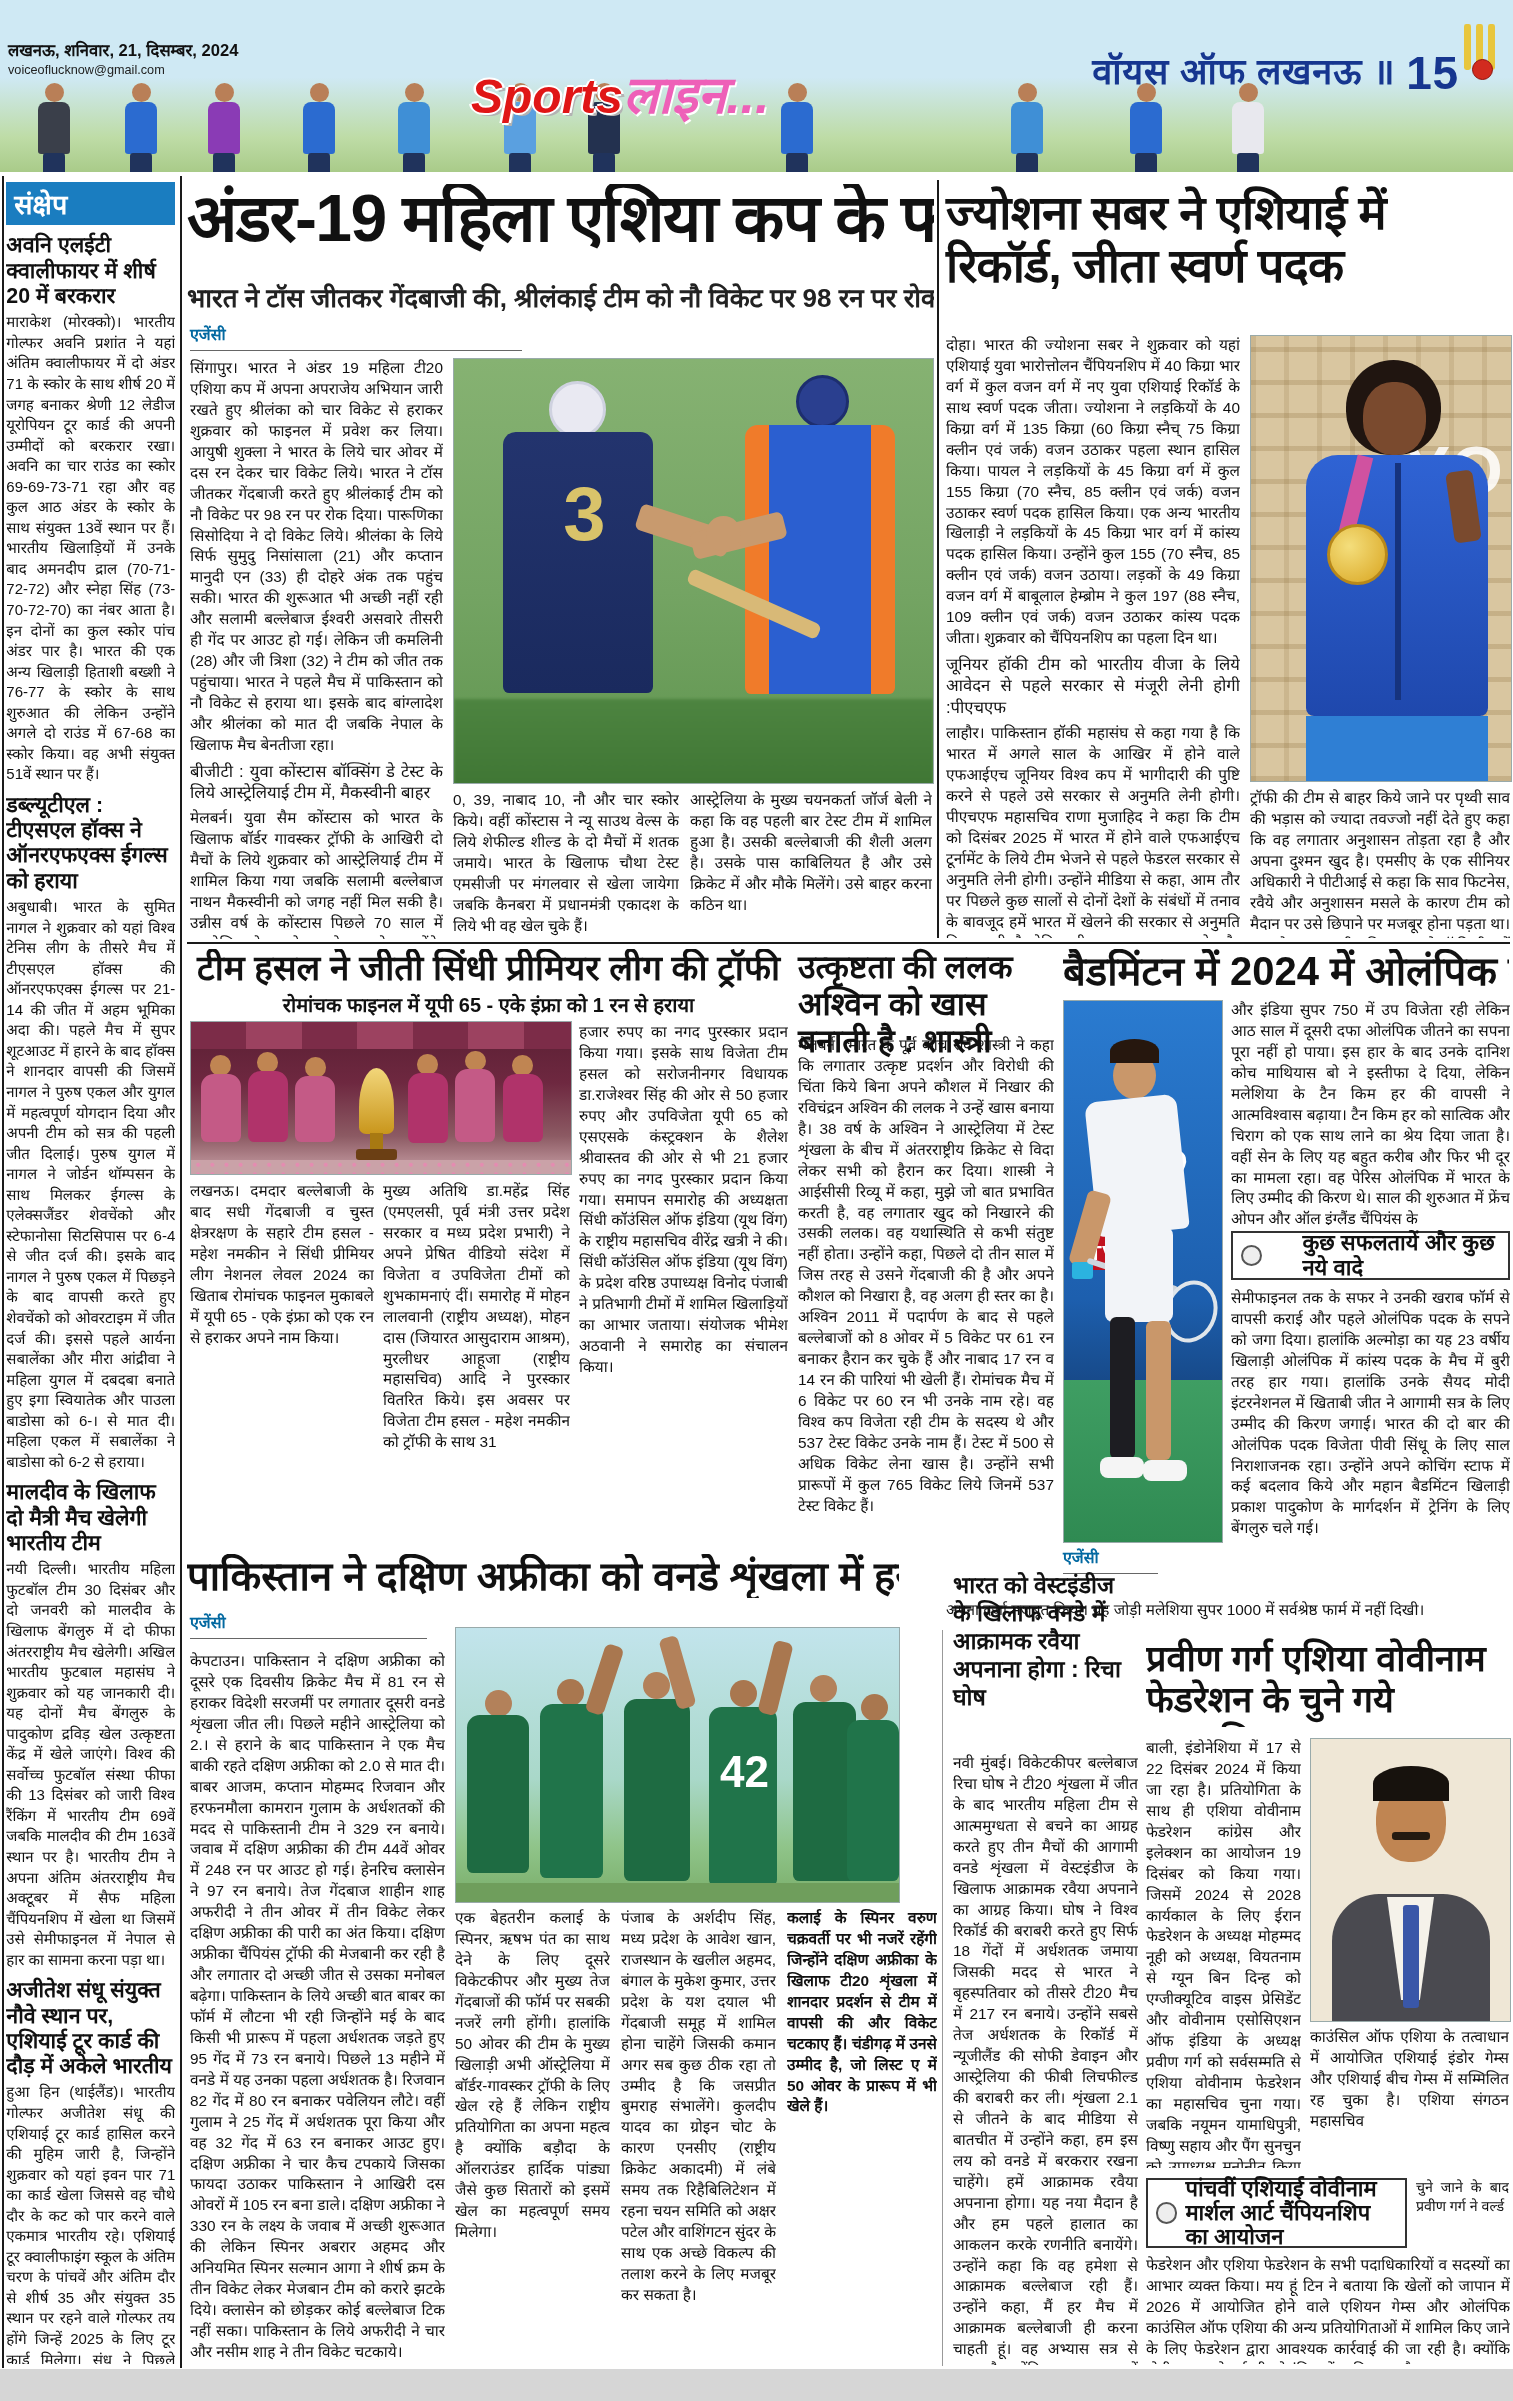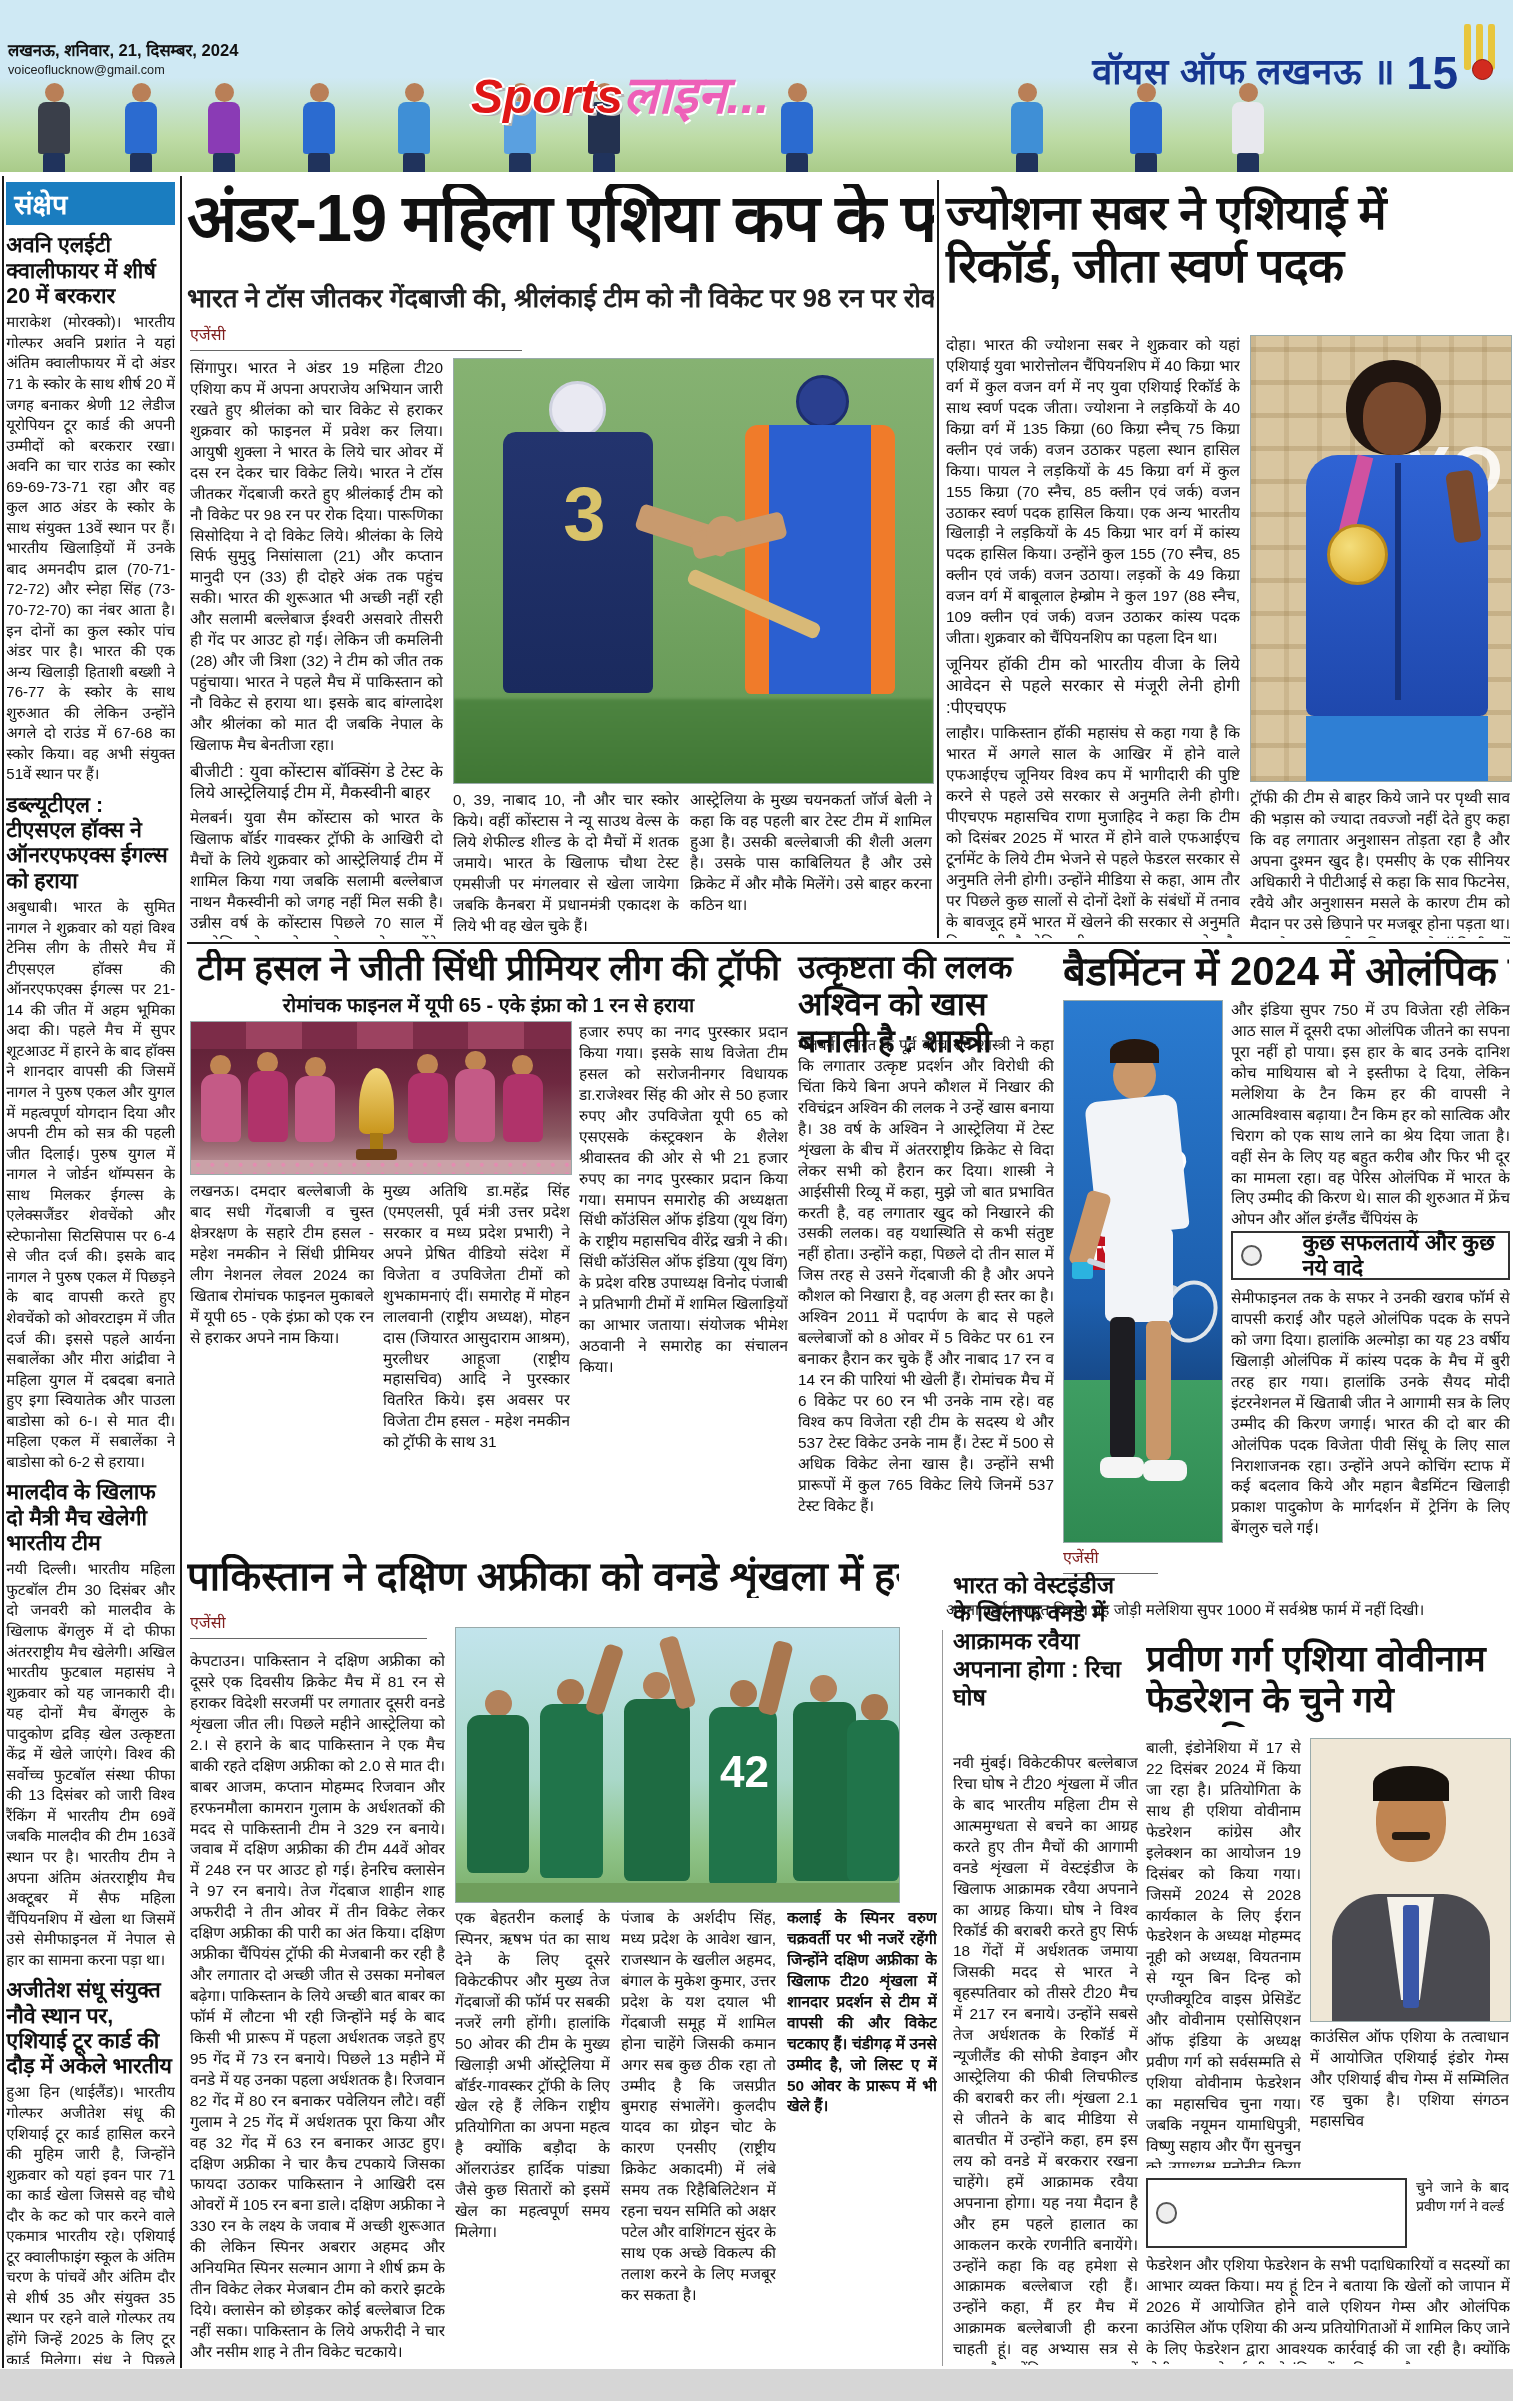--- a/index.html
+++ b/index.html
@@ -31,21 +31,21 @@
   .hr{position:absolute;height:1.6px;background:#1a1a1a;}
 
   
   .head-xl{font-size:66px;font-weight:800;letter-spacing:-1.6px;line-height:1.05;text-align:center;white-space:nowrap;overflow:hidden;}
   .head-lg{font-size:47px;font-weight:800;line-height:1.12;letter-spacing:-0.8px;}
   .head-md{font-size:35px;font-weight:800;line-height:1.1;white-space:nowrap;overflow:hidden;}
   .head-md2{font-size:32px;font-weight:800;line-height:1.15;}
   .head-sm{font-size:23px;font-weight:800;line-height:1.22;}
   .deck{font-size:26px;font-weight:700;color:#222;text-align:center;white-space:nowrap;overflow:hidden;}
   .deck2{font-size:20px;font-weight:700;color:#111;text-align:center;white-space:nowrap;overflow:hidden;}
-  .byline{font-size:16px;font-weight:400;color:#7f1d1d;}
+  .byline{font-size:16px;font-weight:700;color:#0369a1;}
   .byline:after{content:"";display:block;width:100%;height:1.6px;background:#666;margin-top:4.7px;}
   .bodytxt{font-size:15.4px;line-height:1.36;text-align:justify;overflow:hidden;}
   .insub{font-size:16.6px;font-weight:400;line-height:1.3;margin:4.7px 0;}
   .sb-h{font-size:21.4px;font-weight:800;line-height:1.18;margin:8px 0 3.2px 0;}
   .sb-p{font-size:15px;line-height:1.37;text-align:justify;margin:0 0 3.2px 0;}
   .boxhead{position:absolute;border:2.4px solid #333;background:#fff;display:flex;align-items:center;gap:8px;padding:4.7px 8px;box-sizing:border-box;}
   .boxhead .dot{width:17.4px;height:17.4px;border-radius:50%;border:2.4px solid #555;background:#eee;flex:0 0 auto;}
   .boxhead .t{font-size:22px;font-weight:800;line-height:1.1;}
 
   
@@ -335,19 +335,20 @@
     <div class="abs" style="left:76px;top:158px;width:47px;height:103px;background:#f5f2ea;clip-path:polygon(0 0,100% 0,70% 100%,30% 100%);"></div>
     <div class="abs" style="left:92px;top:166px;width:16px;height:103px;background:#3a57a8;border-radius:3.2px;"></div>
     <div class="fig-head" style="left:65px;top:41px;width:70px;height:82px;background:#c08552;border-radius:46%;"></div>
     <div class="abs" style="left:62px;top:27px;width:76px;height:35px;background:#17120d;border-radius:50% 50% 0 0;"></div>
     <div class="abs" style="left:81px;top:93px;width:38px;height:8px;background:#241a10;border-radius:3.2px;"></div>
   </div>
   <div class="abs bodytxt" style="left:1310px;top:2027px;width:199px;height:144px;">काउंसिल ऑफ एशिया के तत्वाधान में आयोजित एशियाई इंडोर गेम्स और एशियाई बीच गेम्स में सम्मिलित रह चुका है। एशिया संगठन महासचिव</div>
 
   <div class="boxhead" style="left:1146px;top:2178px;width:261px;height:70px;">
     <span class="dot"></span>
+    <span class="t">पांचवीं एशियाई वोवीनाम मार्शल आर्ट चैंपियनशिप का आयोजन</span>
   </div>
   <div class="abs bodytxt" style="left:1416px;top:2178px;width:93px;height:70px;font-size:14.2px;">चुने जाने के बाद प्रवीण गर्ग ने वर्ल्ड</div>
   <div class="abs bodytxt" style="left:1146px;top:2255px;width:364px;height:109px;">फेडरेशन और एशिया फेडरेशन के सभी पदाधिकारियों व सदस्यों का आभार व्यक्त किया। मय हूं टिन ने बताया कि खेलों को जापान में 2026 में आयोजित होने वाले एशियन गेम्स और ओलंपिक काउंसिल ऑफ एशिया की अन्य प्रतियोगिताओं में शामिल किए जाने के लिए फेडरेशन द्वारा आवश्यक कार्रवाई की जा रही है। क्योंकि वोवीनाम इससे पूर्व भी ओलंपिक में शामिल रहा है।</div>
 
   <div class="abs footerbar"></div>
 </div>
 
 
 </body></html>

